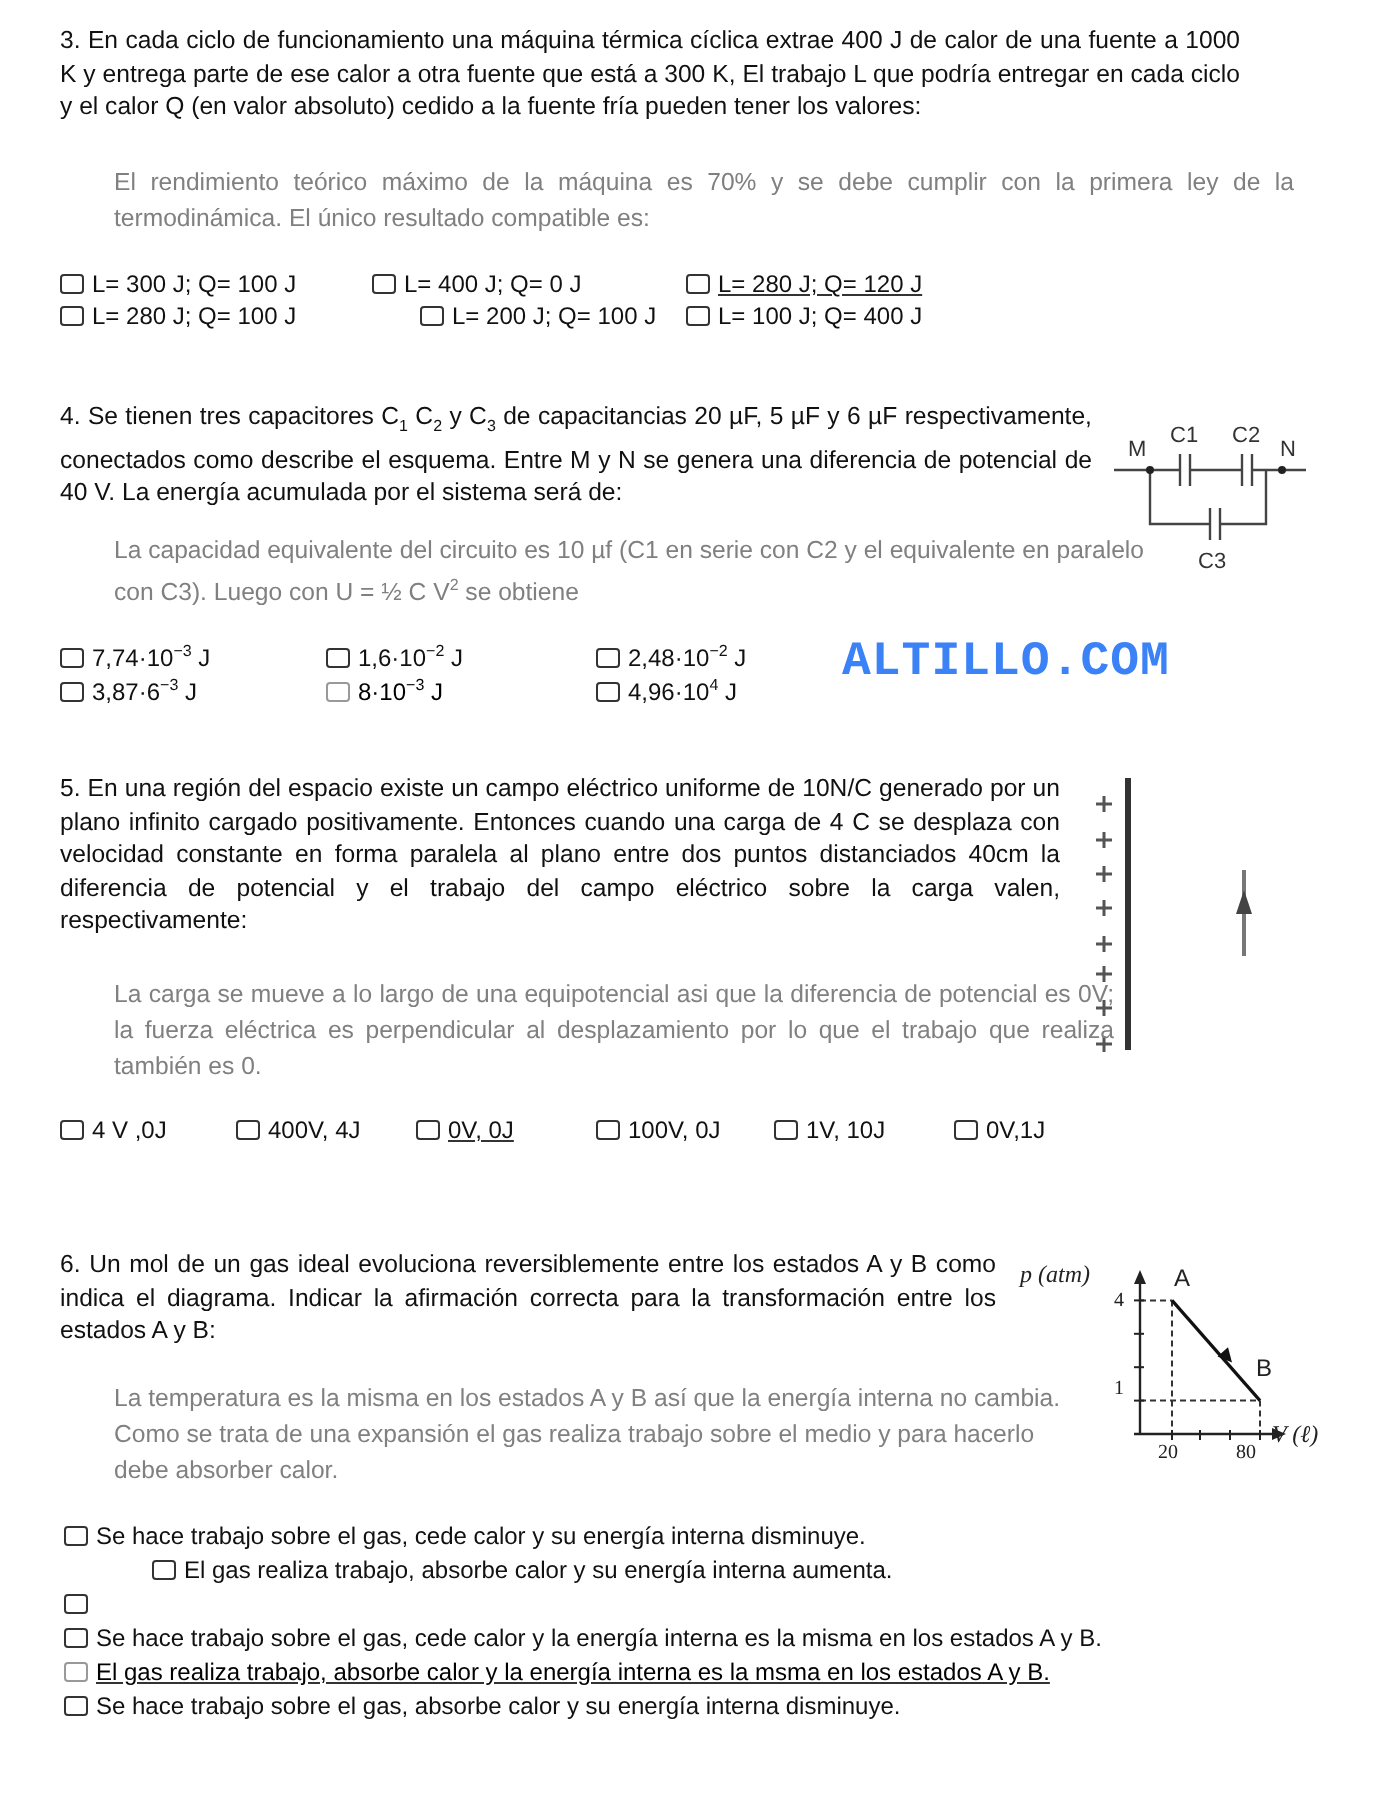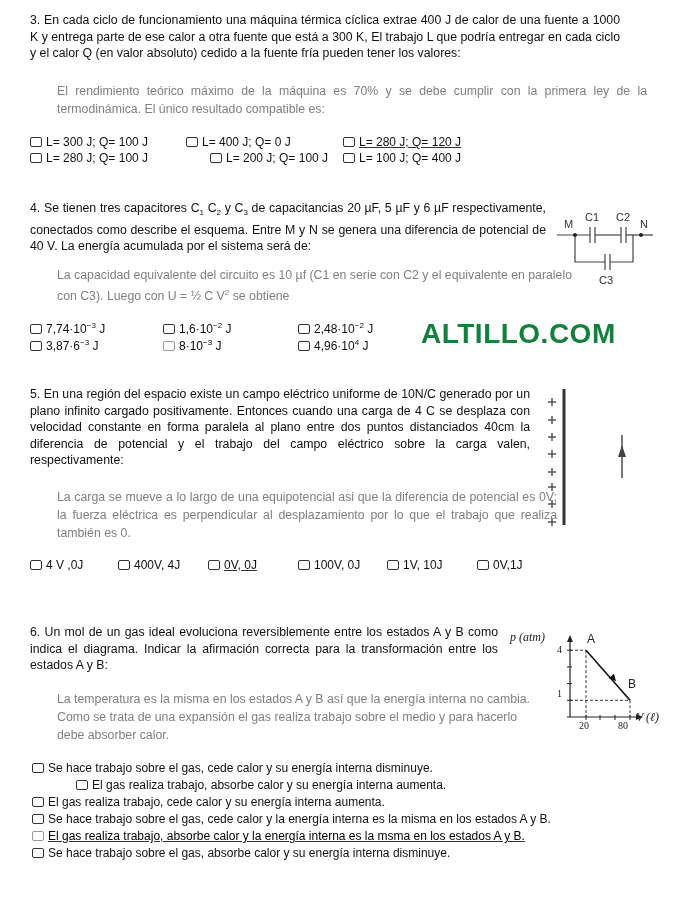--- a/index.html
+++ b/index.html
@@ -13,22 +13,22 @@
     .ans { color: #808080; line-height: 18px; margin-left: 27px; }
     .opt { position: absolute; white-space: nowrap; font-size: 12px; line-height: 16px; }
     .opt.correct { text-decoration: underline; text-decoration-color: #333; }
     .opt.grey { color: #000000; }
     .cb {
       display: inline-block; width: 10px; height: 8px; border: 1.2px solid #333;
       border-radius: 2px; margin-right: 4px; vertical-align: -1px;
     }
     .opt.grey .cb { border-color: #999; }
     .watermark {
-      position: absolute; left: 421px; top: 318px; font-size: 28px; font-weight: bold;
-      color: #15803d; letter-spacing: 0.5px;
+      position: absolute; left: 421px; top: 318px; font-size: 24px; font-weight: bold;
+      color: #3b82f6; letter-spacing: 0.5px; font-family: Liberation Mono, monospace;
     }
     .list6 .opt { left: 32px; }
     sub, sup { font-size: 8px; }
   </style>
 </head>
 <body>
 
 <div class="abs q just" style="left:30px; top:12px; width:590px;">3. En cada ciclo de funcionamiento una máquina térmica cíclica extrae 400 J de calor de una fuente a 1000 K y entrega parte de ese calor a otra fuente que está a 300 K, El trabajo L que podría entregar en cada ciclo y el calor Q (en valor absoluto) cedido a la fuente fría pueden tener los valores:</div>
 <div class="abs ans just" style="left:30px; top:82px; width:590px;">El rendimiento teórico máximo de la máquina es 70% y se debe cumplir con la primera ley de la termodinámica. El único resultado compatible es:</div>
 
@@ -141,17 +141,17 @@
   <text x="74" y="104" font-size="10" fill="#222" font-family="Liberation Serif, serif">20</text>
   <text x="113" y="104" font-size="10" fill="#222" font-family="Liberation Serif, serif">80</text>
   <text x="131" y="96" font-size="12" fill="#222" font-family="Liberation Serif, serif" font-style="italic">V (ℓ)</text>
 </svg>
 
 <div class="abs ans" style="left:30px; top:690px; width:475px;">La temperatura es la misma en los estados A y B así que la energía interna no cambia. Como se trata de una expansión el gas realiza trabajo sobre el medio y para hacerlo debe absorber calor.</div>
 
 <div class="list6">
   <div class="opt" style="top:760px;"><span class="cb"></span><span>Se hace trabajo sobre el gas, cede calor y  su energía interna disminuye.</span></div>
   <div class="opt" style="top:777px;padding-left:44px;"><span class="cb"></span><span>El gas realiza trabajo, absorbe calor y su energía interna aumenta.</span></div>
-  <div class="opt" style="top:794px;"><span class="cb"></span><span>El gas realiza trabajo, cede calor y su energía interna aumenta.</span></div>
+  <div class="opt" style="top:794px;"><span class="cb"></span></div>
   <div class="opt" style="top:811px;text-align:center;"><span class="cb"></span><span>Se hace trabajo sobre el gas, cede calor y  la  energía interna es la misma en los estados A y B.</span></div>
   <div class="opt grey correct" style="top:828px;"><span class="cb"></span><span>El gas realiza trabajo,  absorbe calor y la energía interna es la msma en los estados A y B.</span></div>
   <div class="opt" style="top:845px;"><span class="cb"></span><span>Se hace trabajo sobre el gas,  absorbe calor y  su energía interna disminuye.</span></div>
 </div>
 
 </body></html>

